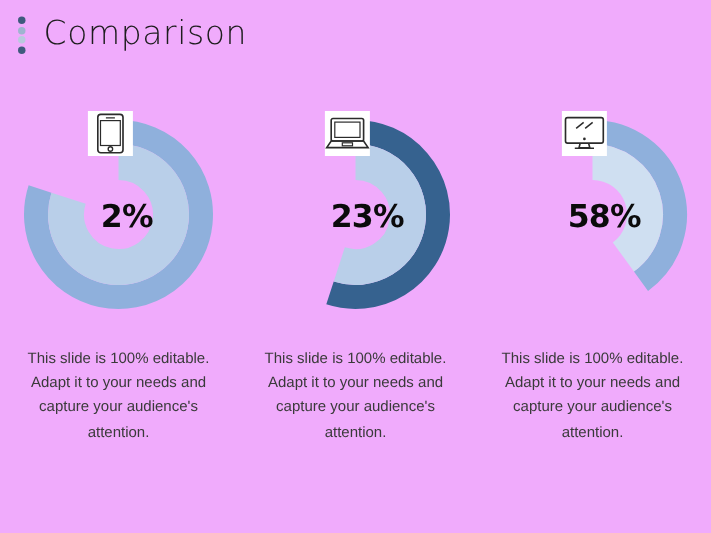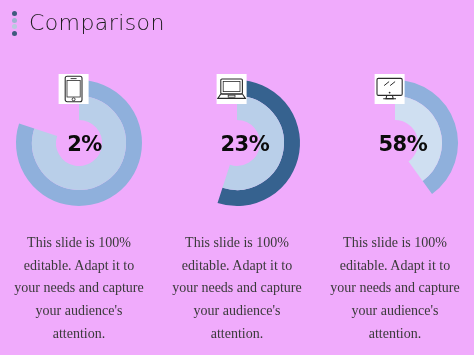--- a/index.html
+++ b/index.html
@@ -121,22 +121,22 @@
     color: #0b0b0b;
     letter-spacing: -0.5px;
     white-space: nowrap;
   }
 
   
   .caption {
     margin-top: 18px;
     width: 136px;
     text-align: center;
-    font-family: Liberation Serif, serif;
-    font-size: 14px;
+    font-family: Liberation Sans, sans-serif;
+    font-size: 10px;
     line-height: 1.62;
     color: #3a3a3a;
   }
 </style>
 </head>
 <body>
 
 <div class="slide">
 
   <div class="title-row">

